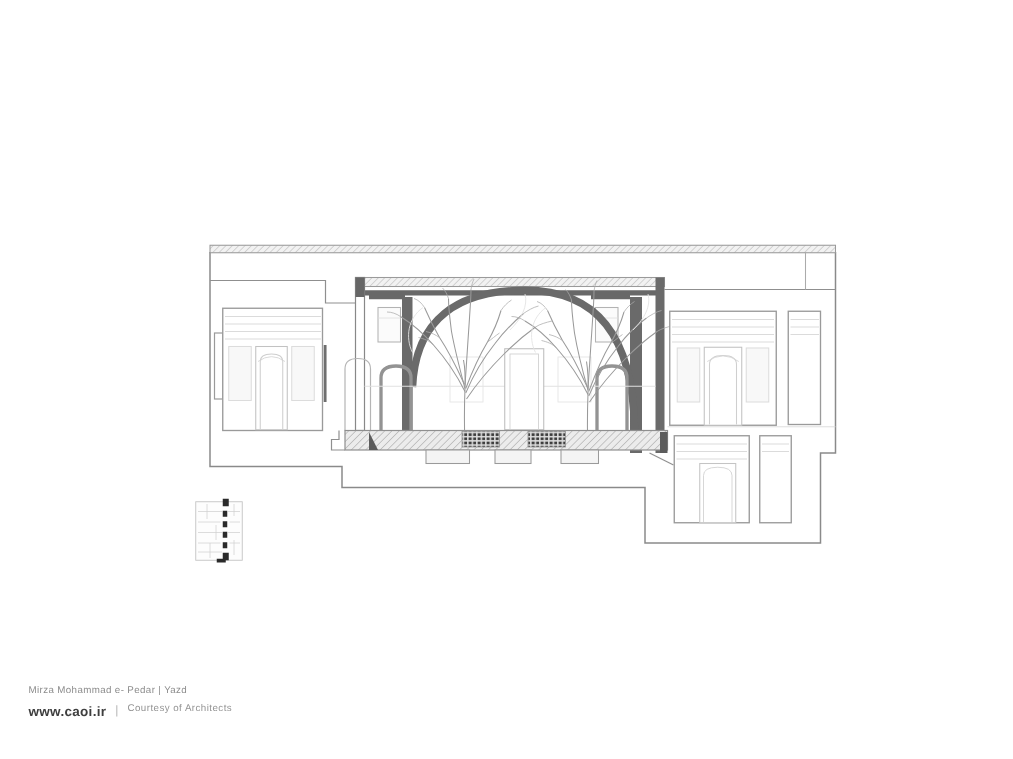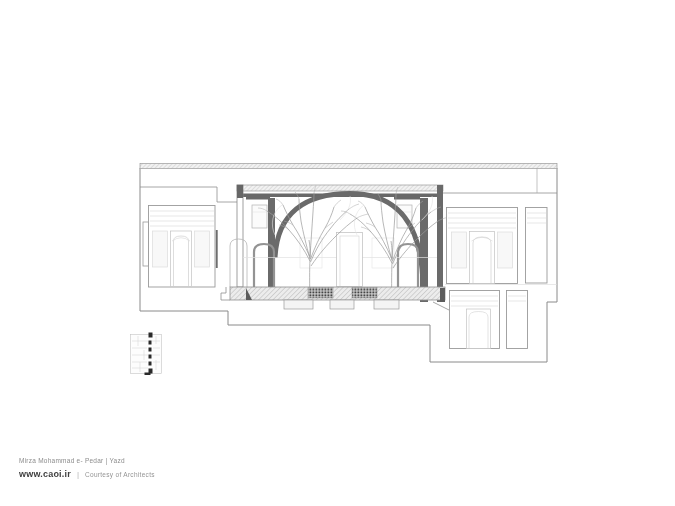--- a/index.html
+++ b/index.html
@@ -4,21 +4,21 @@
 <style>
   html,body{margin:0;padding:0;}
   body{
     width:675px;height:506px;background:#ffffff;position:relative;overflow:hidden;
     font-family:"Liberation Sans",sans-serif;
   }
   .sheet{position:absolute;inset:0;background:#ffffff;}
   svg{position:absolute;left:0;top:0;}
   .footer{position:absolute;left:19px;top:458px;line-height:1;}
   .footer-project{font-size:6.5px;color:#8c8c8c;letter-spacing:.25px;}
-  .footer-line2{margin-top:5px;display:flex;align-items:flex-end;}
+  .footer-line2{margin-top:5px;display:flex;align-items:flex-start;}
   .footer-website{font-size:9px;font-weight:bold;color:#3f3f3f;letter-spacing:.2px;}
   .footer-separator{font-size:8px;color:#b5b5b5;margin:0 6px;}
   .footer-credit{font-size:6.5px;color:#949494;letter-spacing:.3px;}
 </style>
 </head>
 <body>
 
 <div class="sheet">
 
 <svg width="675" height="506" viewBox="0 0 675 506">

